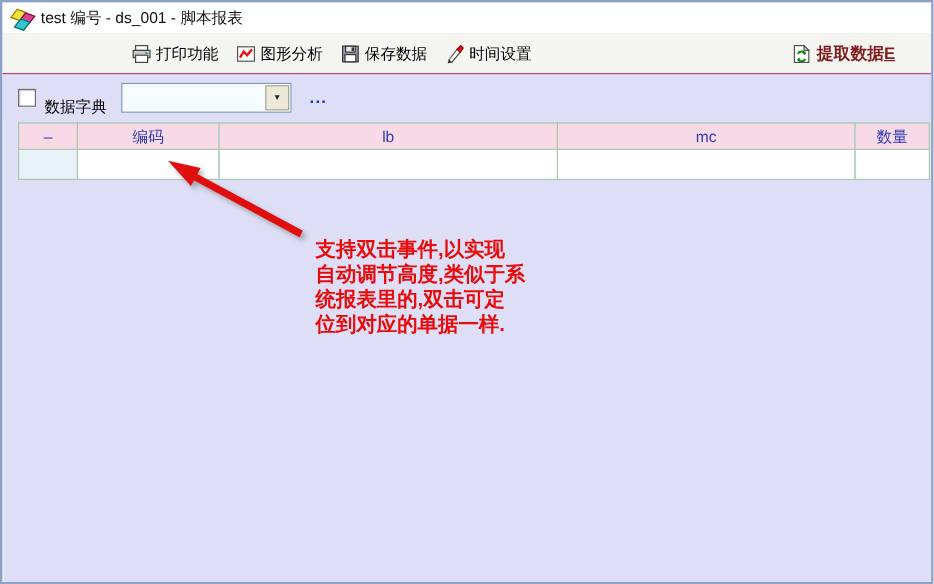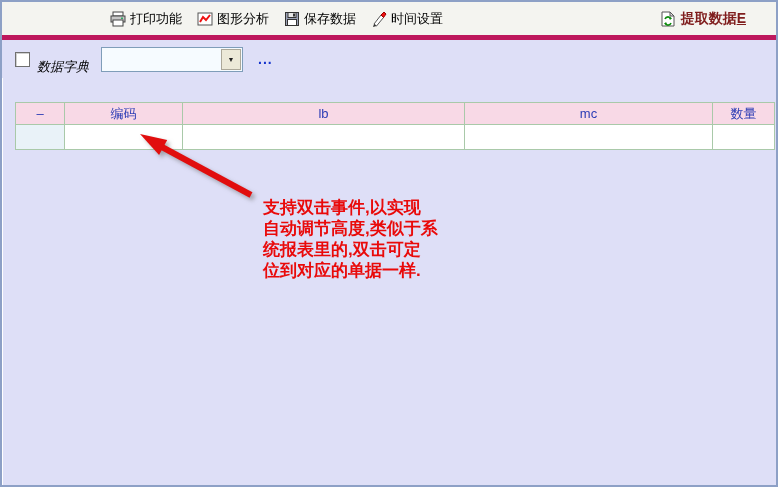--- a/index.html
+++ b/index.html
@@ -9,34 +9,34 @@
   
   .titlebar{height:26px;background:#ffffff;display:flex;align-items:center;padding-left:8px;}
   .app-icon{position:relative;width:18px;height:17px;flex:0 0 18px;}
   .app-icon i{position:absolute;width:7px;height:7px;transform:rotate(20deg) skewX(-18deg);}
   .app-icon .d1{left:1px;top:1px;background:#F2E23C;border:1px solid #8a7b00;}
   .app-icon .d2{left:8px;top:4px;background:#E0418F;border:1px solid #7a1048;}
   .app-icon .d3{left:4px;top:9px;background:#35C8C8;border:1px solid #0e6a6a;}
   .title-text{font-size:13px;color:#111;margin-left:6px;}
 
   
-  .toolbar{height:33px;background:#F4F4F0;border-bottom:5px solid #be185d;display:flex;align-items:center;font-size:13px;color:#000;}
+  .toolbar{height:33px;background:#F4F4F0;border-bottom:1px solid #be185d;display:flex;align-items:center;font-size:13px;color:#000;}
   .tb-left{margin-left:108px;display:flex;align-items:center;gap:15px;}
   .tb-btn{display:flex;align-items:center;gap:4px;cursor:default;}
   .tb-btn svg{display:block;}
   .tb-right{margin-left:auto;margin-right:30px;display:flex;align-items:center;gap:46px;}
   .extract{display:flex;align-items:center;gap:5px;color:#7f1d1d;font-weight:bold;font-size:14px;}
   .extract .hotkey{text-decoration:underline;}
   .chk{width:13px;height:13px;background:#fff;border:1px solid #707070;box-shadow:inset 1px 1px 0 #d0d0d0;display:inline-flex;align-items:center;justify-content:center;font-size:11px;color:#000;}
   .chk.checked::after{content:"\2714";margin-top:-2px;}
   .chk-row{display:flex;align-items:center;gap:6px;}
 
   
   .dictbar{height:38px;background:#DEDFF7;display:flex;align-items:center;padding-left:13px;font-size:13px;}
-  .dict-label{margin:16px 12px 0 7px;color:#000;font-style:italic;}
+  .dict-label{margin:16px 12px 0 7px;color:#000;}
   .combo{position:relative;width:140px;height:23px;background:#F6FBFF;border:1px solid #7F9DB9;}
   .combo-btn{position:absolute;right:1px;top:1px;bottom:1px;width:18px;background:#ECE9D8;border:1px solid #ACA899;display:flex;align-items:center;justify-content:center;font-size:7px;color:#222;}
   .more-link{color:#1433CC;font-weight:bold;margin-left:15px;font-size:14px;letter-spacing:1px;}
 
   
   .table-wrap{position:absolute;left:13px;top:100px;}
   table{border-collapse:collapse;table-layout:fixed;font-size:12px;color:#000;}
   th,td{border:1px solid #A9C9A9;height:24px;padding:0 5px;overflow:hidden;white-space:nowrap;}
   thead th{height:21px;background:#F8D9E6;color:#2B3CB5;font-weight:normal;text-align:center;font-size:13px;}
   td.num{background:#E9F2F8;color:#2B3CB5;text-align:center;}
@@ -45,20 +45,28 @@
 
   
   .annot-text{position:absolute;left:261px;top:195px;color:#E90A0A;font-weight:bold;font-size:17px;line-height:21px;white-space:nowrap;z-index:6;}
   .annot-arrow{position:absolute;left:130px;top:126px;z-index:7;filter:drop-shadow(3px 3px 2px rgba(110,110,110,.55));}
 </style>
 </head>
 <body>
 
 <div class="window">
 
+  <div class="titlebar">
+    <span class="app-icon">
+        <i class="d1"></i>
+        <i class="d2"></i>
+        <i class="d3"></i>
+      </span>
+    <span class="title-text">test 编号 - ds_001 - 脚本报表</span>
+  </div>
 
   <div class="toolbar">
     <div class="tb-left">
       <span class="tb-btn">
         <svg width="16" height="16" viewBox="0 0 16 16">
           <rect x="3" y="1" width="10" height="4" fill="#fff" stroke="#444"></rect>
           <rect x="1" y="5" width="14" height="6" fill="#c8c8c8" stroke="#444"></rect>
           <rect x="3" y="9" width="10" height="6" fill="#fff" stroke="#444"></rect>
           <rect x="11" y="6.5" width="2" height="1.5" fill="#3a6"></rect>
         </svg>

